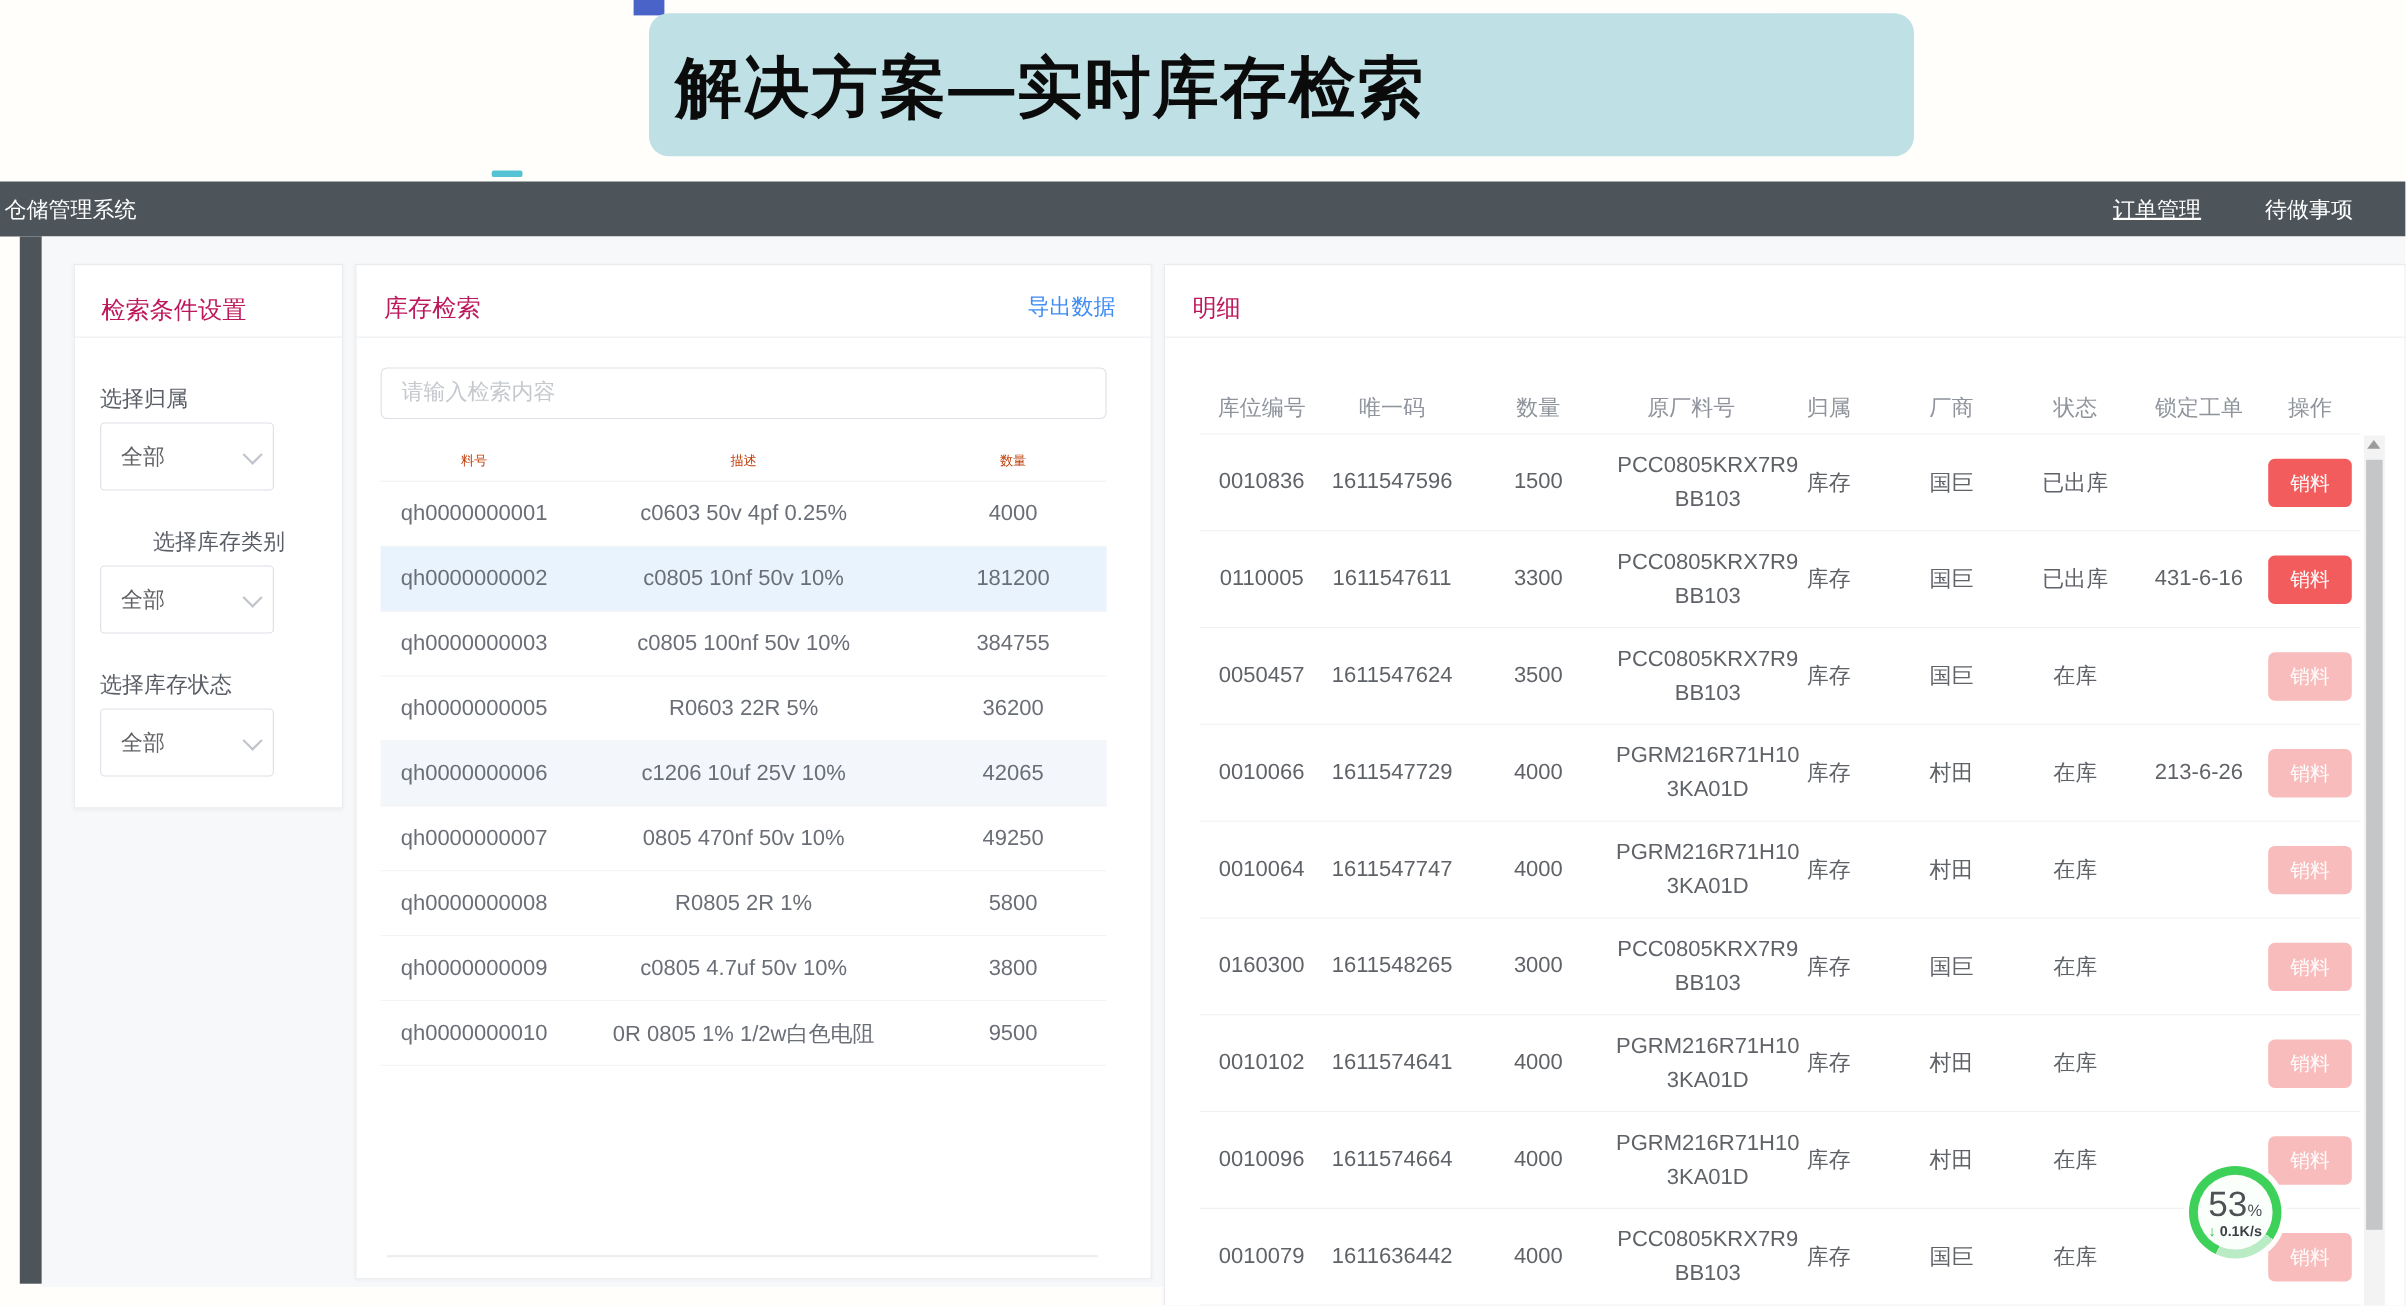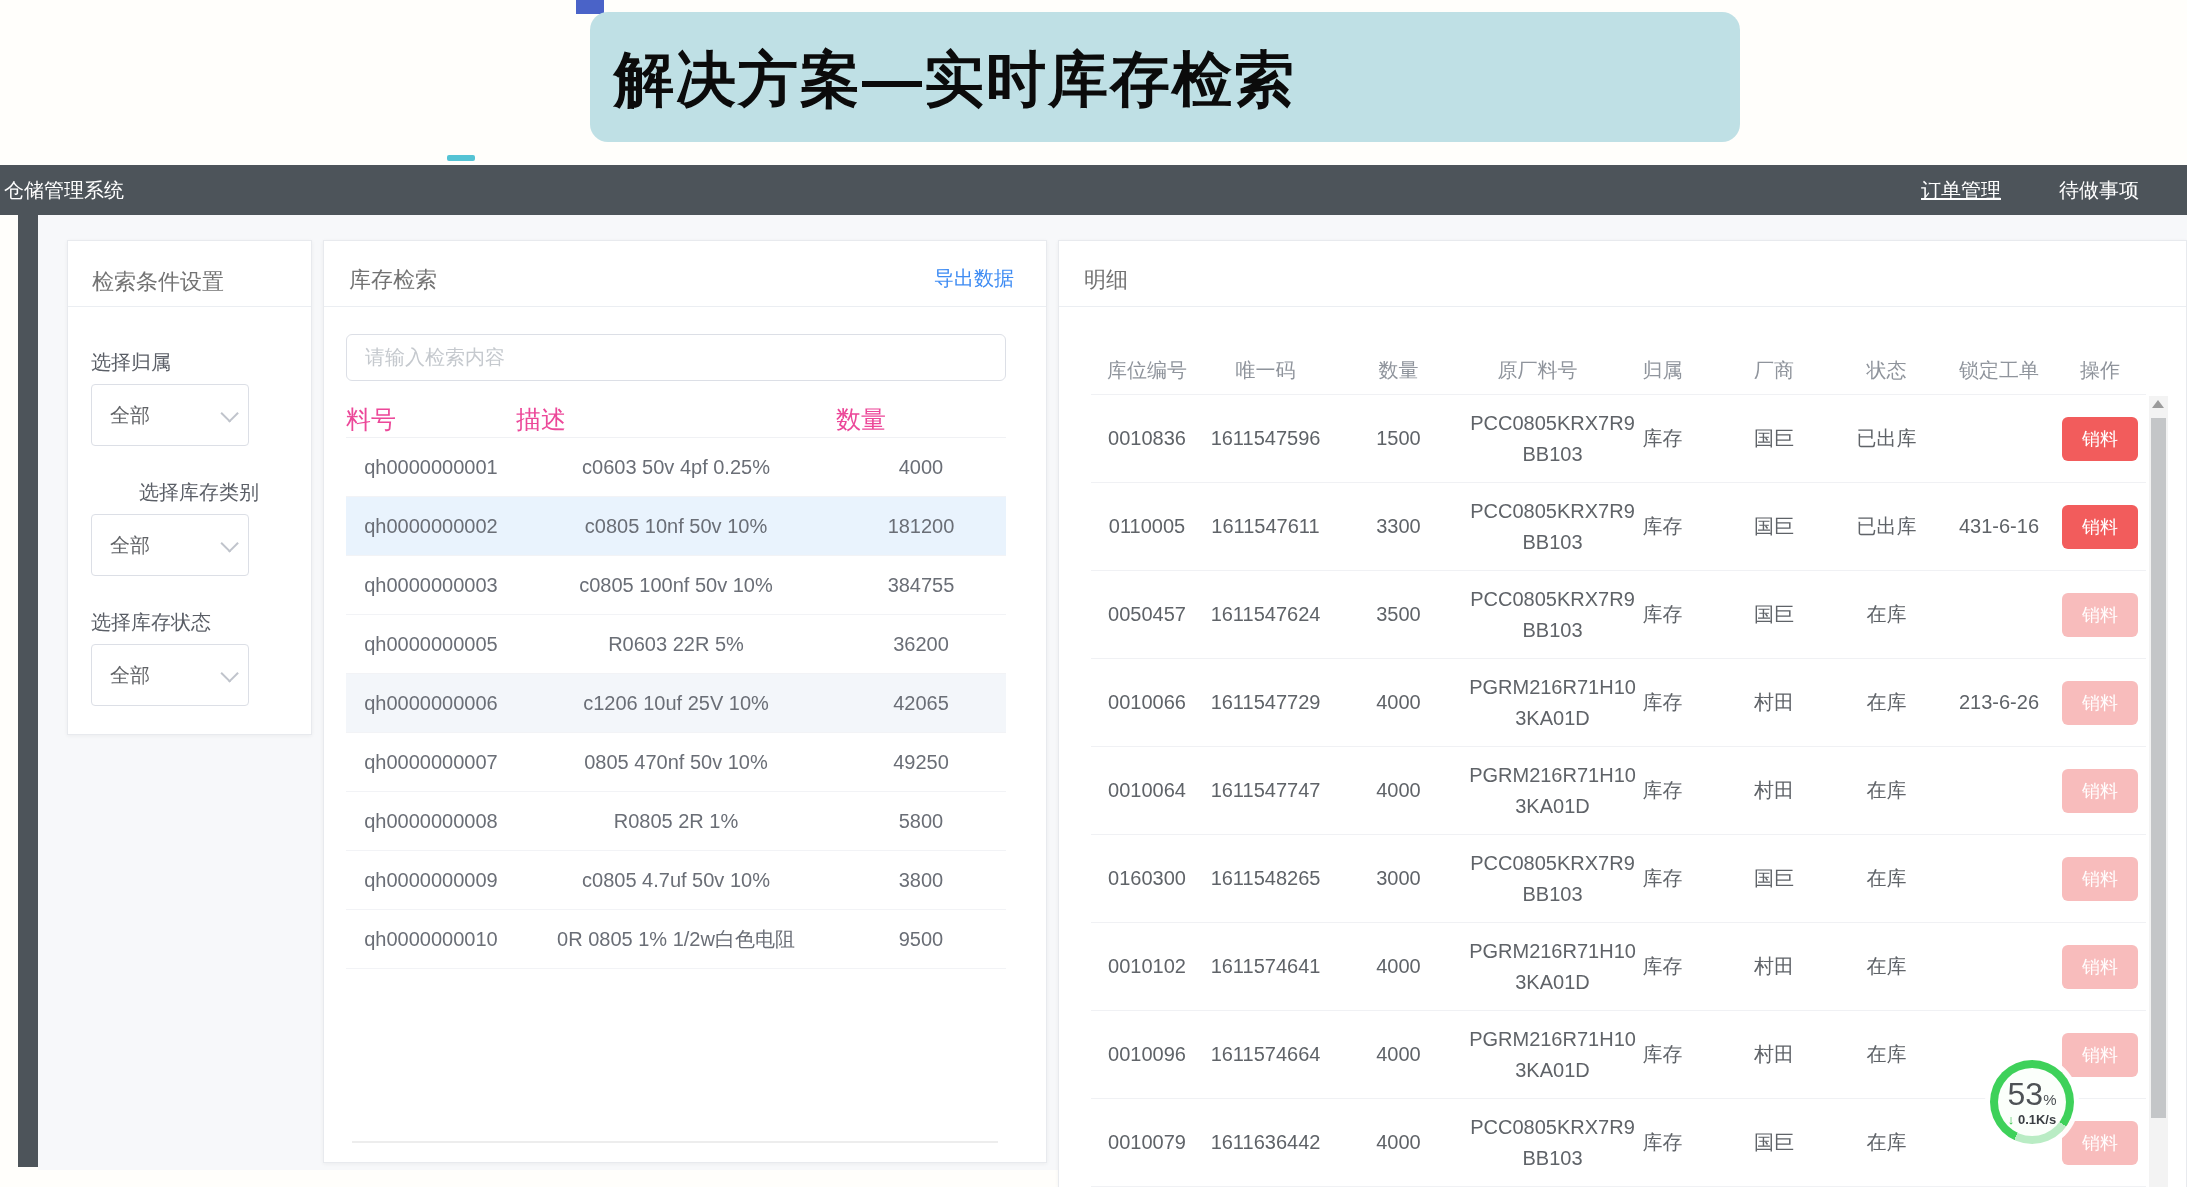--- a/index.html
+++ b/index.html
@@ -13,39 +13,39 @@
   
   .topbar{position:absolute;left:0;top:165px;width:2187px;height:50px;background:#4d545a;}
   .brand{position:absolute;left:4px;top:0;height:50px;display:flex;align-items:center;font-size:20px;color:#ffffff;}
   .topbar-links{position:absolute;right:48px;top:0;height:50px;display:flex;align-items:center;gap:58px;}
   .topbar-link{font-size:20px;color:#ffffff;cursor:pointer;white-space:nowrap;}
   .topbar-link.underlined{text-decoration:underline;}
   .left-strip{position:absolute;left:18px;top:215px;width:20px;height:952px;background:#4d545a;}
   
   .content-bg{position:absolute;left:38px;top:215px;width:2149px;height:955px;background:#f7f8fa;}
   .card{position:absolute;background:#ffffff;border:1px solid #e8eaee;box-shadow:0 1px 4px rgba(0,0,0,0.05);box-sizing:border-box;}
-  .card-title{position:absolute;font-size:22px;color:#737373;}
+  .card-title{position:absolute;font-size:22px;color:#be185d;}
   .card-divider{position:absolute;left:0;right:0;height:1px;background:#ebeef2;}
   
   #filter-card{left:67px;top:240px;width:245px;height:495px;}
   .filter-group-label{position:absolute;left:23px;font-size:20px;color:#5a5e66;white-space:nowrap;}
   .select-box{position:absolute;left:23px;width:158px;height:62px;border:1px solid #dcdfe6;border-radius:4px;background:#fff;
               display:flex;align-items:center;justify-content:space-between;padding:0 14px 0 18px;box-sizing:border-box;cursor:pointer;}
   .select-value{font-size:20px;color:#606266;}
   .chevron{width:11px;height:11px;border-right:2px solid #c0c4cc;border-bottom:2px solid #c0c4cc;transform:rotate(45deg) translateY(-3px);}
   
   #inventory-card{left:323px;top:240px;width:724px;height:923px;}
   .export-link{position:absolute;right:32px;top:24px;font-size:20px;color:#3f8cf3;cursor:pointer;white-space:nowrap;}
   .search-input{position:absolute;left:22px;top:93px;width:660px;height:47px;border:1px solid #dcdfe6;border-radius:6px;
                 box-sizing:border-box;font-size:20px;padding:0 18px;color:#ef4444;outline:none;
                 font-family:"Liberation Sans","DejaVu Sans",sans-serif;}
   .search-input::placeholder{color:#c5c9ce;}
   .inv-table{position:absolute;left:22px;top:160px;width:660px;}
   .inv-head{display:grid;grid-template-columns:170px 1fr 170px;height:36px;align-items:center;}
-  .inv-head div{font-size:25px;color:#ec4899;}
+  .inv-head div{text-align:center;font-size:12px;color:#c2410c;}
   .inv-body{border-top:1px solid #f0f1f4;}
   .inv-row{display:grid;grid-template-columns:170px 1fr 170px;height:58px;align-items:center;border-bottom:1px solid #f2f3f6;}
   .inv-row.selected{background:#e9f3fd;}
   .inv-row.hover{background:#f3f6fa;}
   .inv-cell{text-align:center;font-size:20px;color:#6a6e76;white-space:nowrap;}
   .inv-bottom-line{position:absolute;left:28px;top:900px;width:646px;height:2px;background:#ededed;}
   
   #detail-card{left:1058px;top:240px;width:1129px;height:947px;border-bottom:none;}
   .det-table{position:absolute;left:32px;top:112px;width:1055px;}
   .det-head{display:grid;grid-template-columns:112px 125px 141px 137px 113px 110px 115px 110px 92px;height:34px;align-items:center;}

